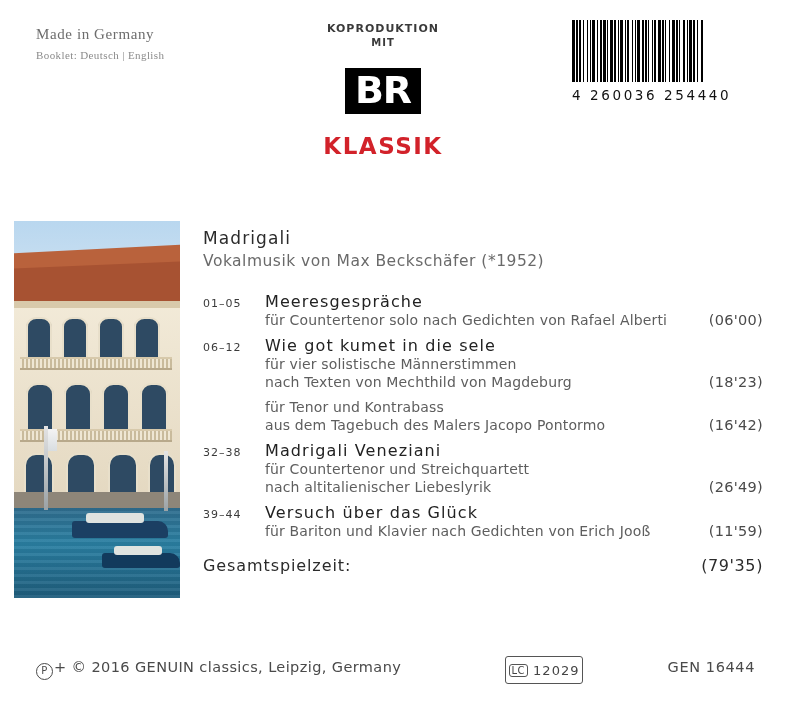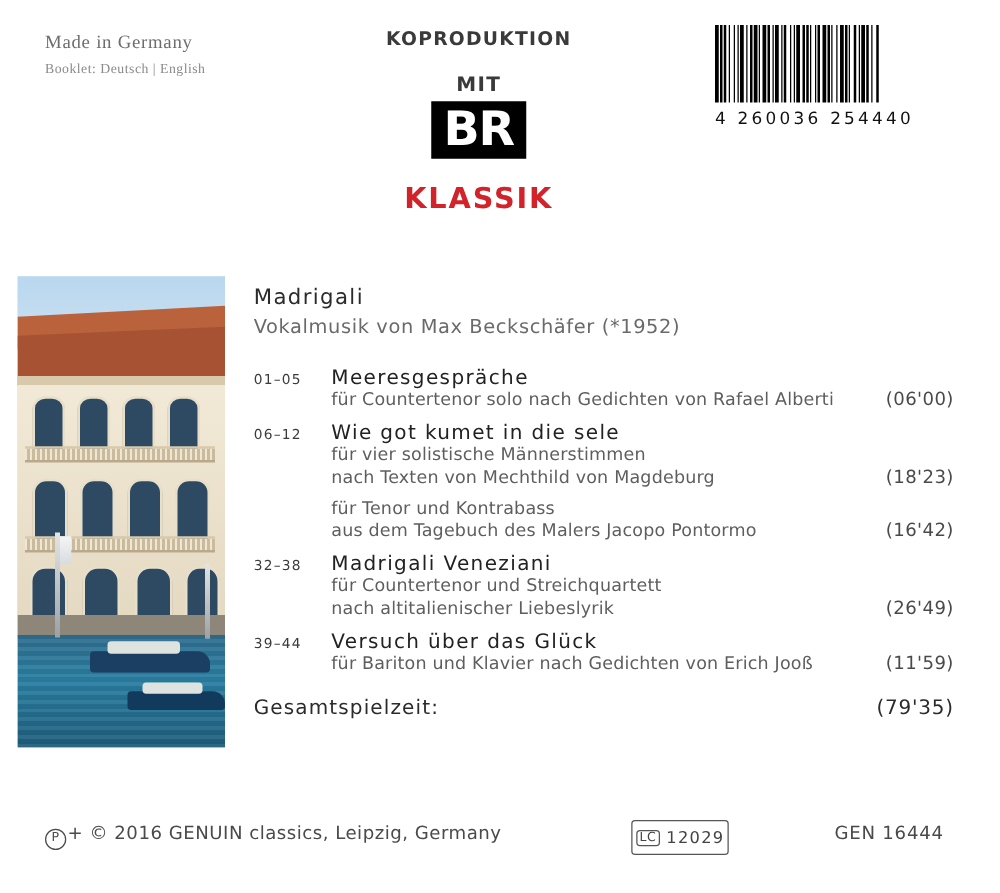--- a/index.html
+++ b/index.html
@@ -46,34 +46,34 @@
   }
 
   #coproduction-block {
     position: absolute;
     left: 268px;
     top: 22px;
     width: 230px;
     text-align: center;
   }
   #coprod-line1 {
-    font-size: 15px;
+    font-size: 11px;
     letter-spacing: 1px;
     color: #3a3a3a;
     font-weight: 600;
   }
   #coprod-line2 {
-    font-size: 16px;
+    font-size: 10px;
     letter-spacing: 1px;
     color: #3a3a3a;
     font-weight: 600;
-    margin-top: 18px;
+    margin-top: 2px;
   }
   #br-logo-row {
-    margin-top: 4px;
+    margin-top: 20px;
     display: flex;
     align-items: center;
     justify-content: center;
   }
   #br-box {
     background: #000000;
     color: #ffffff;
     font-family: "DejaVu Sans", "Liberation Sans", sans-serif;
     font-weight: 700;
     font-size: 38px;

